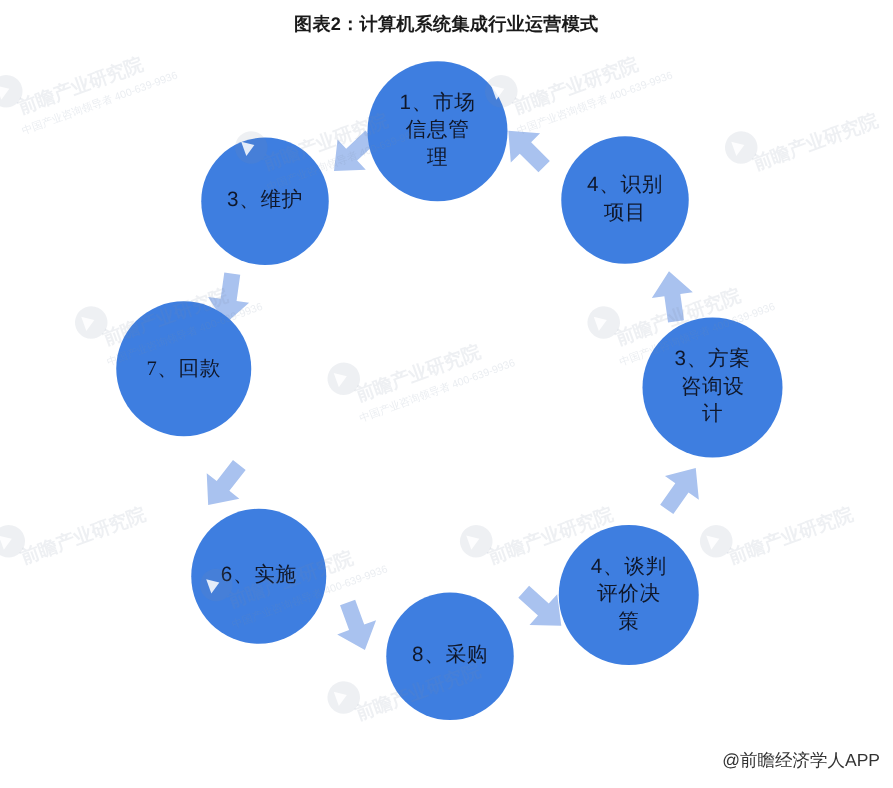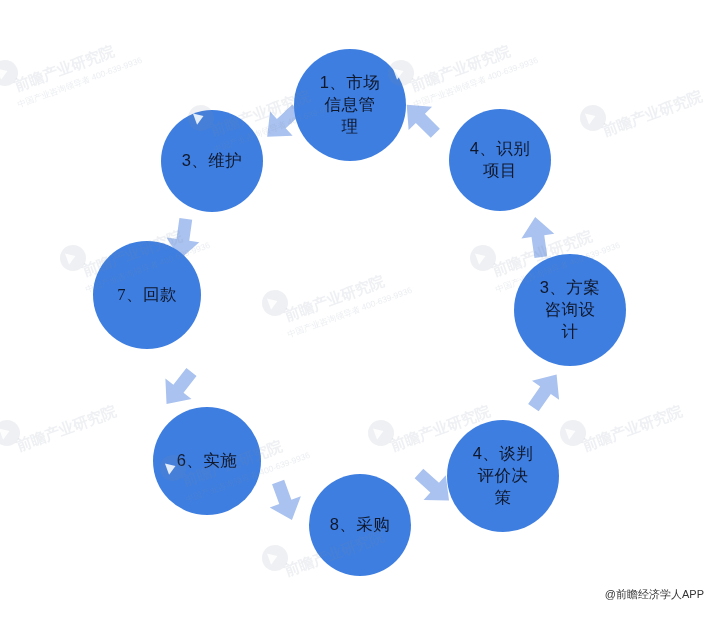--- a/index.html
+++ b/index.html
@@ -112,31 +112,32 @@
     position: absolute;
     left: 10px;
     bottom: 12px;
     font-size: 12px;
     color: #222222;
     white-space: nowrap;
   }
   .footer-brand {
     position: absolute;
     right: 10px;
-    bottom: 28px;
-    font-size: 11px;
+    bottom: 12px;
+    font-size: 14px;
     color: #333333;
     white-space: nowrap;
   }
 </style>
 </head>
 <body>
 
 <div id="chart-root">
 
+  <div class="chart-title">图表2：计算机系统集成行业运营模式</div>
 
   <div class="watermark-layer">
     <div class="wm-logo" style="left:-8px; top:60px;"></div>
     <div class="wm" style="left:12px; top:78px;">前瞻产业研究院</div>
     <div class="wm small" style="left:16px; top:100px;">中国产业咨询领导者 400-639-9936</div>
 
     <div class="wm-logo" style="left:188px; top:105px;"></div>
     <div class="wm" style="left:208px; top:123px;">前瞻产业研究院</div>
     <div class="wm small" style="left:212px; top:145px;">中国产业咨询领导者 400-639-9936</div>
 

